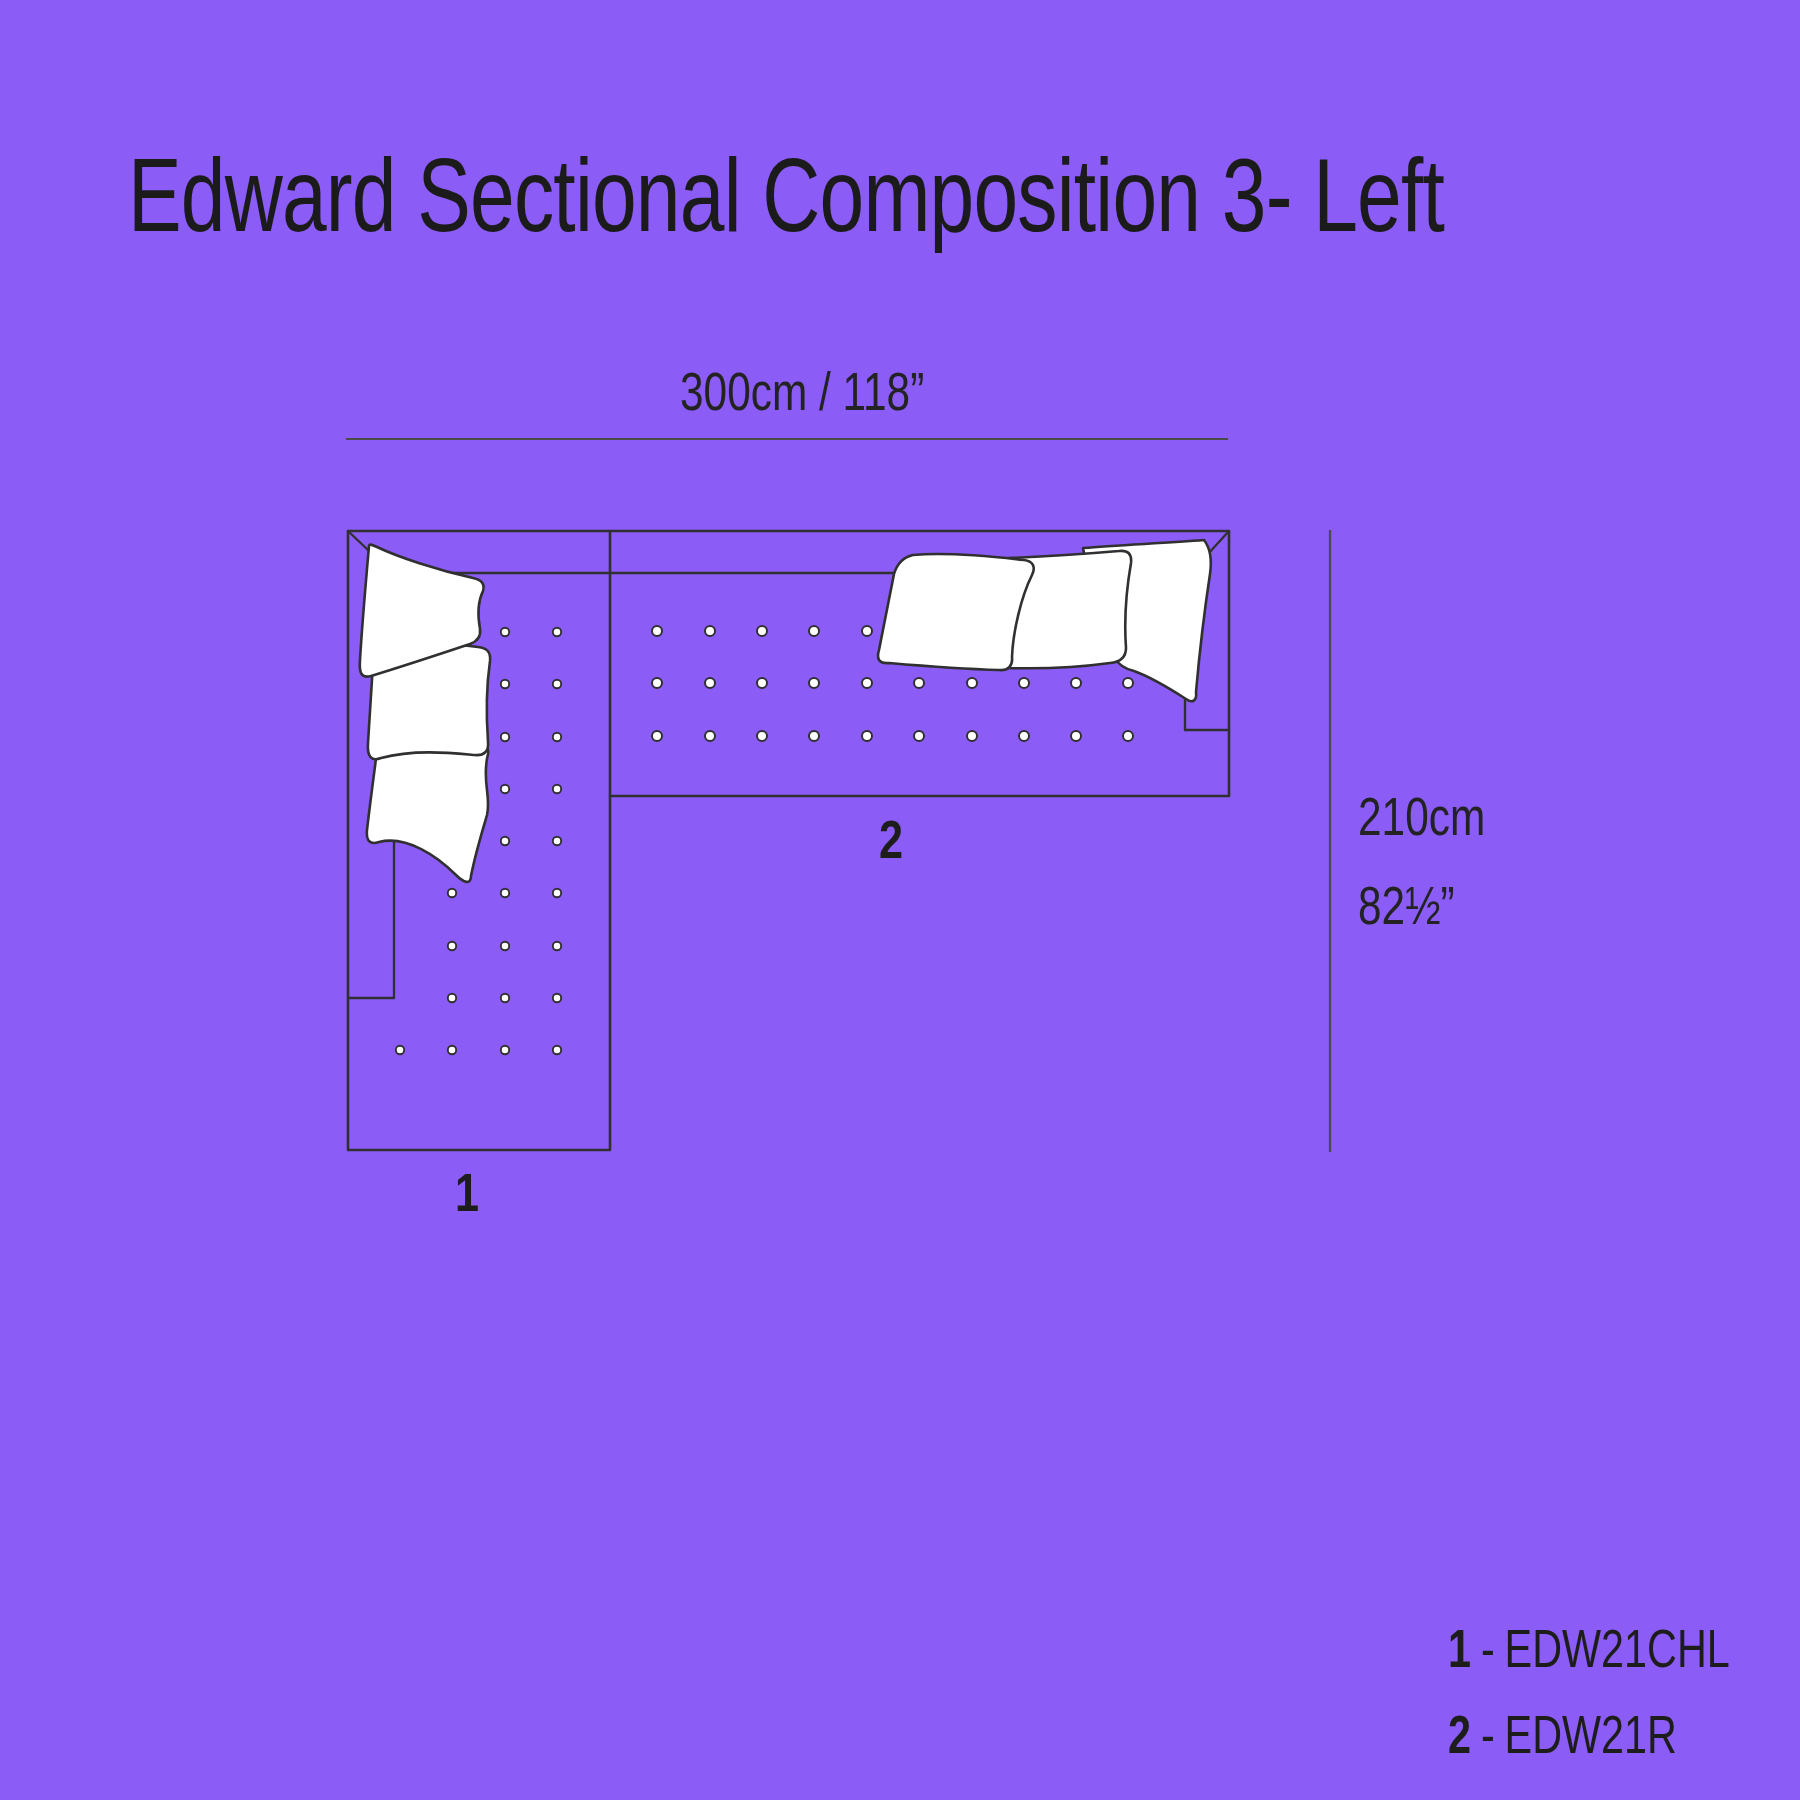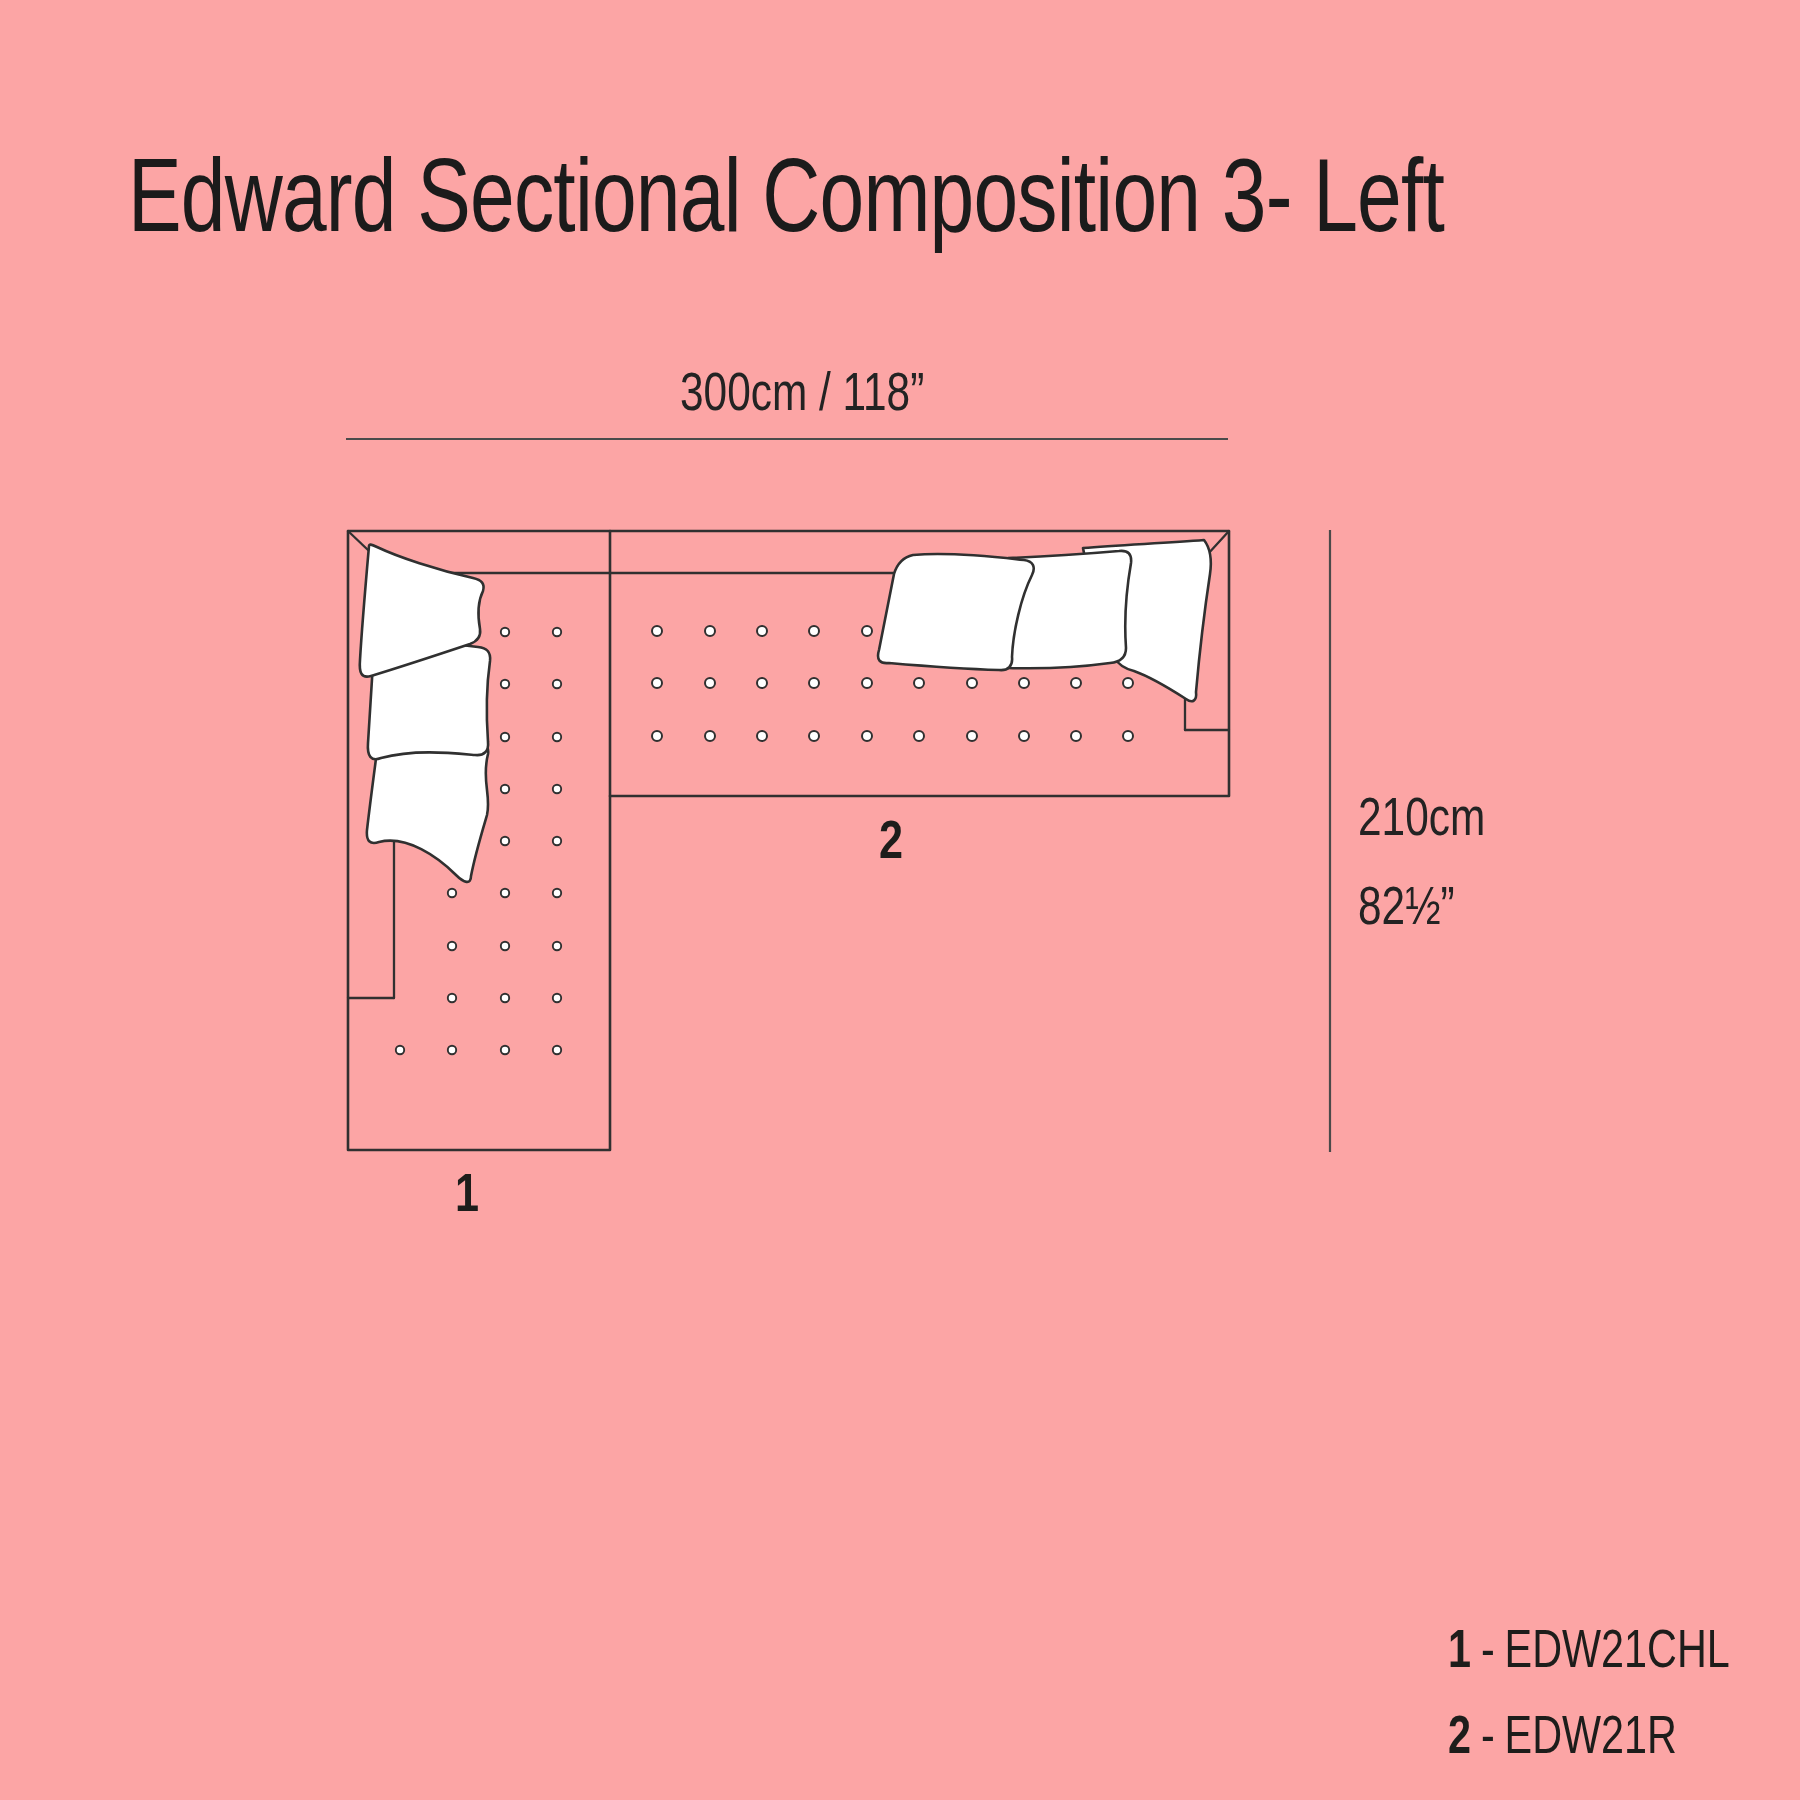--- a/index.html
+++ b/index.html
@@ -1,19 +1,19 @@
 <!DOCTYPE html>
 <html><head>
 <meta charset="utf-8">
 <style>
   html,body{margin:0;padding:0;background:#ffffff;}
   .canvas{
     position:relative;
     width:1800px;height:1800px;
-    background:#fca5a5;
+    background:#8b5cf6;
     overflow:hidden;
     font-family:"Liberation Sans", sans-serif;
     color:#1d1d1b;
   }
   .abs{position:absolute;white-space:nowrap;}
   .title{
     font-size:103px;
     line-height:1.05;
     letter-spacing:-1px;
     color:#1b1b1b;

